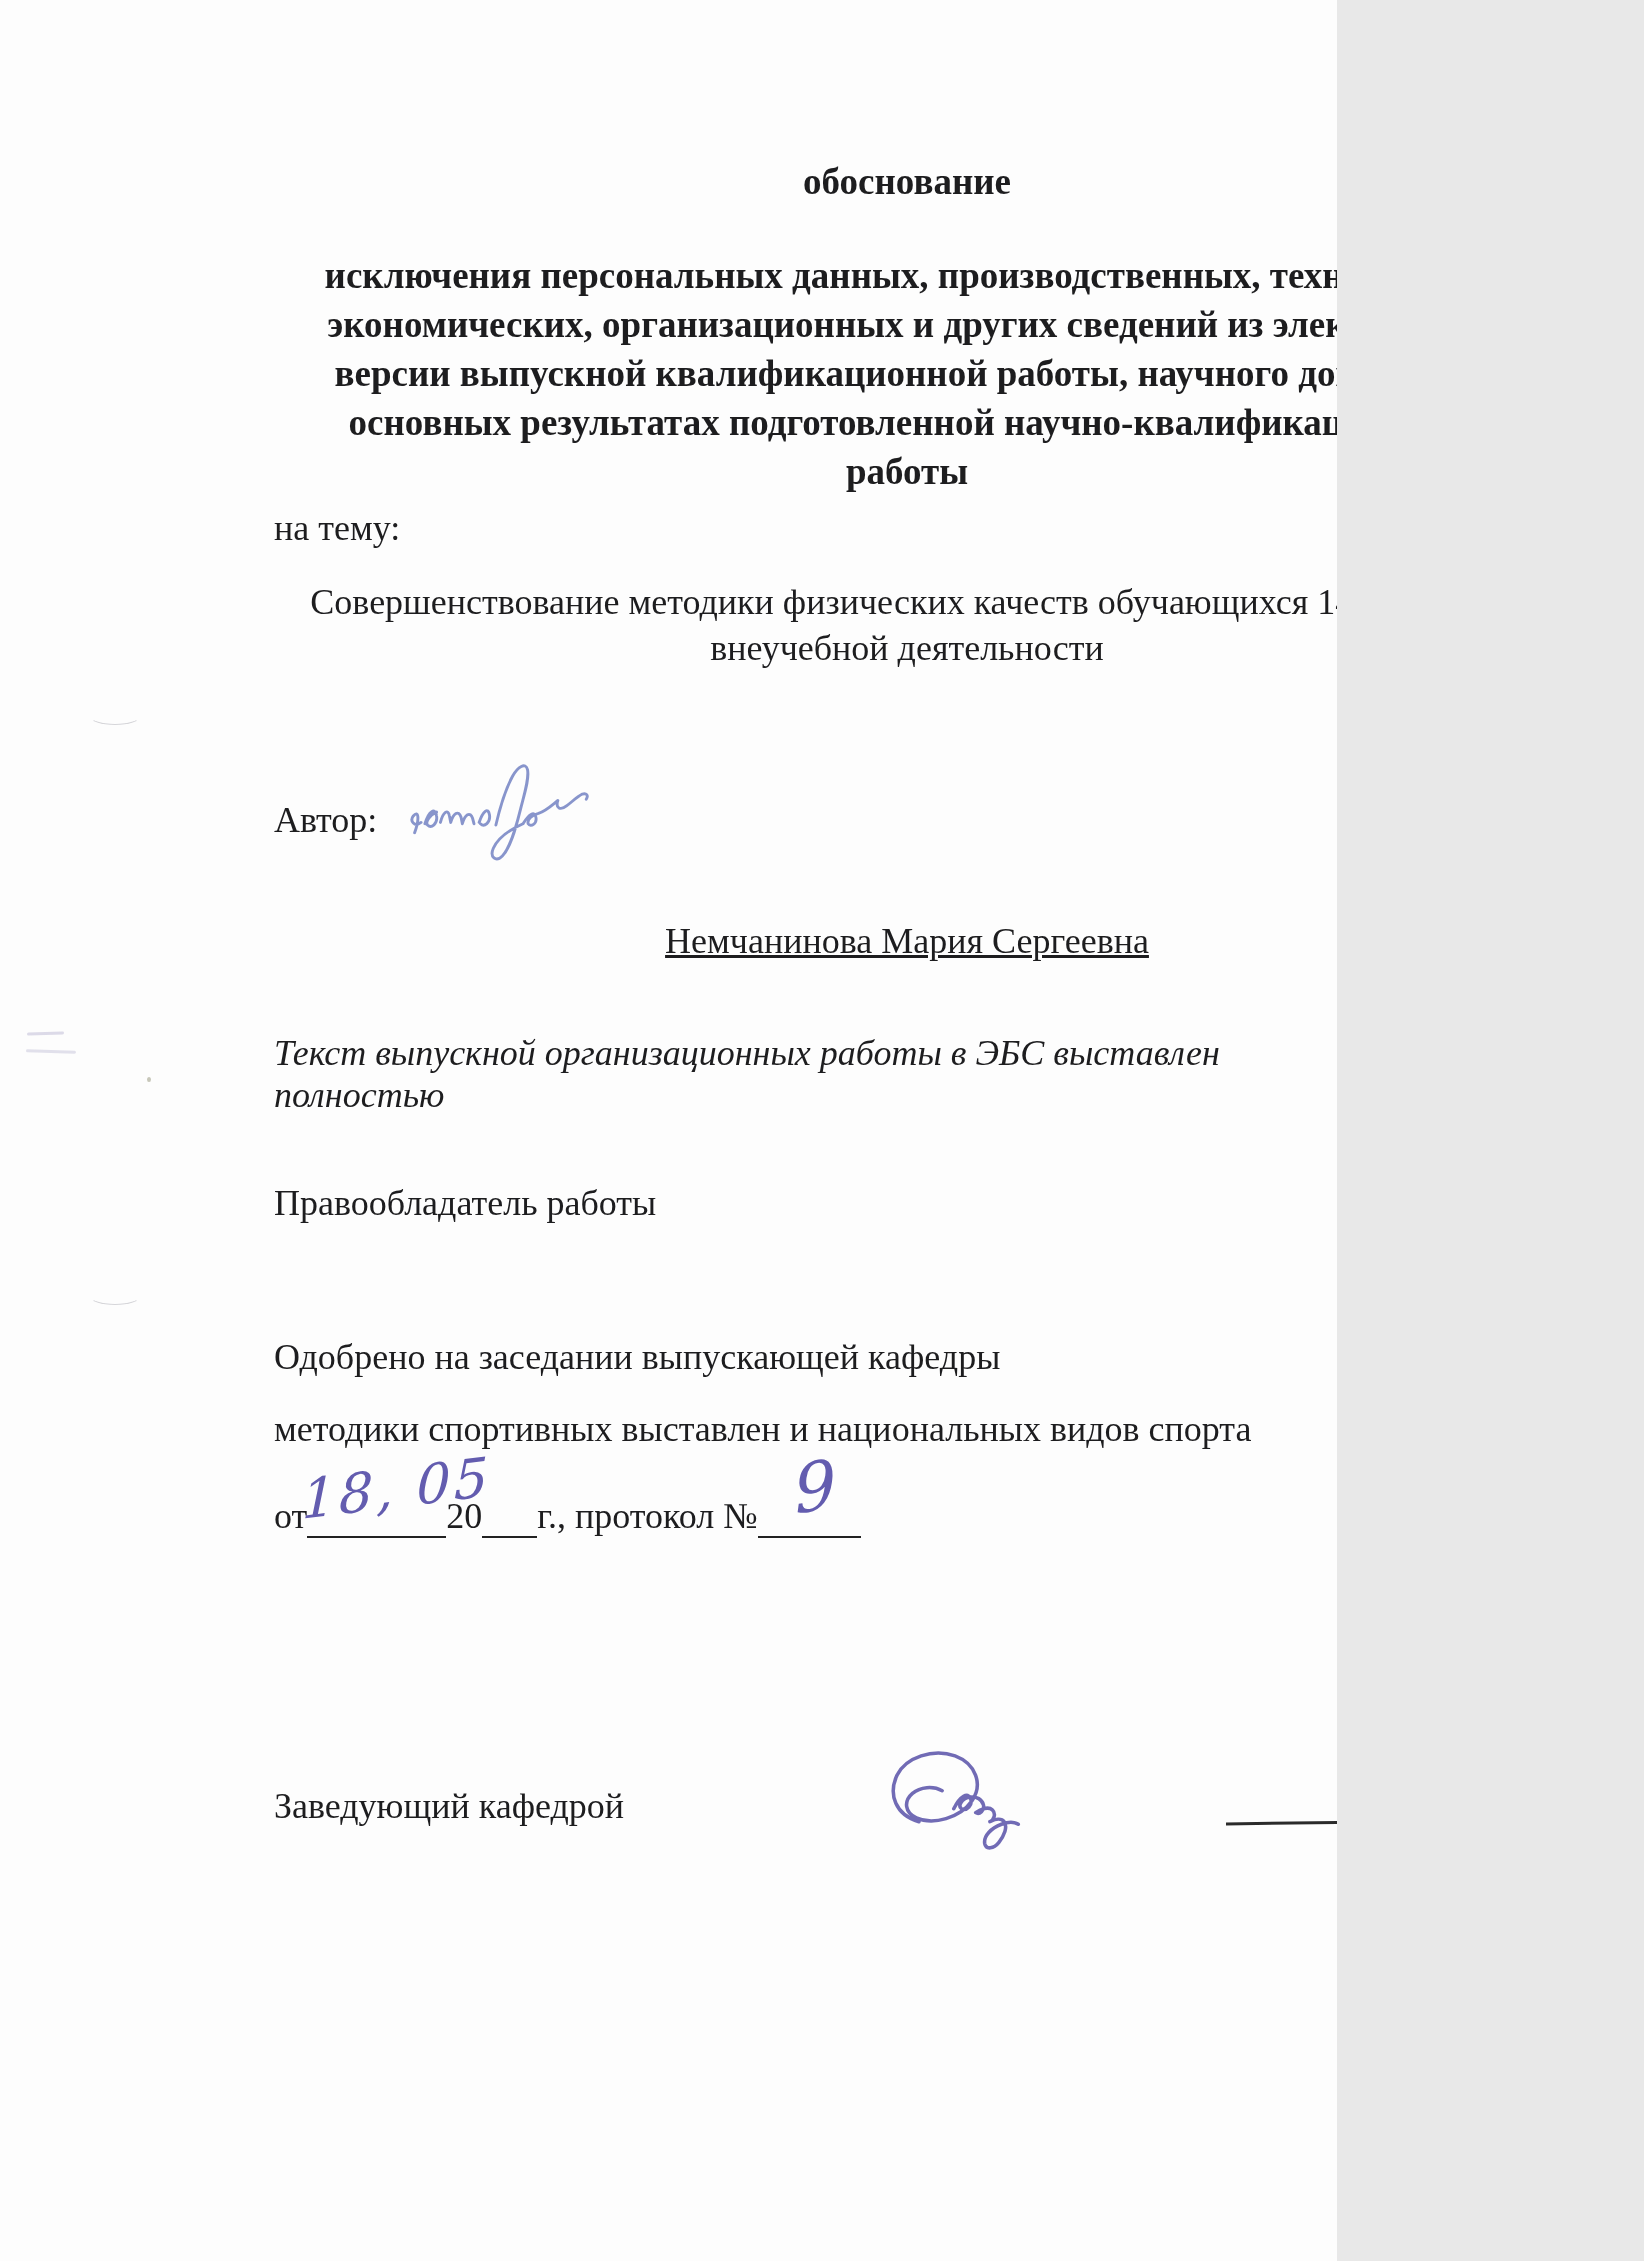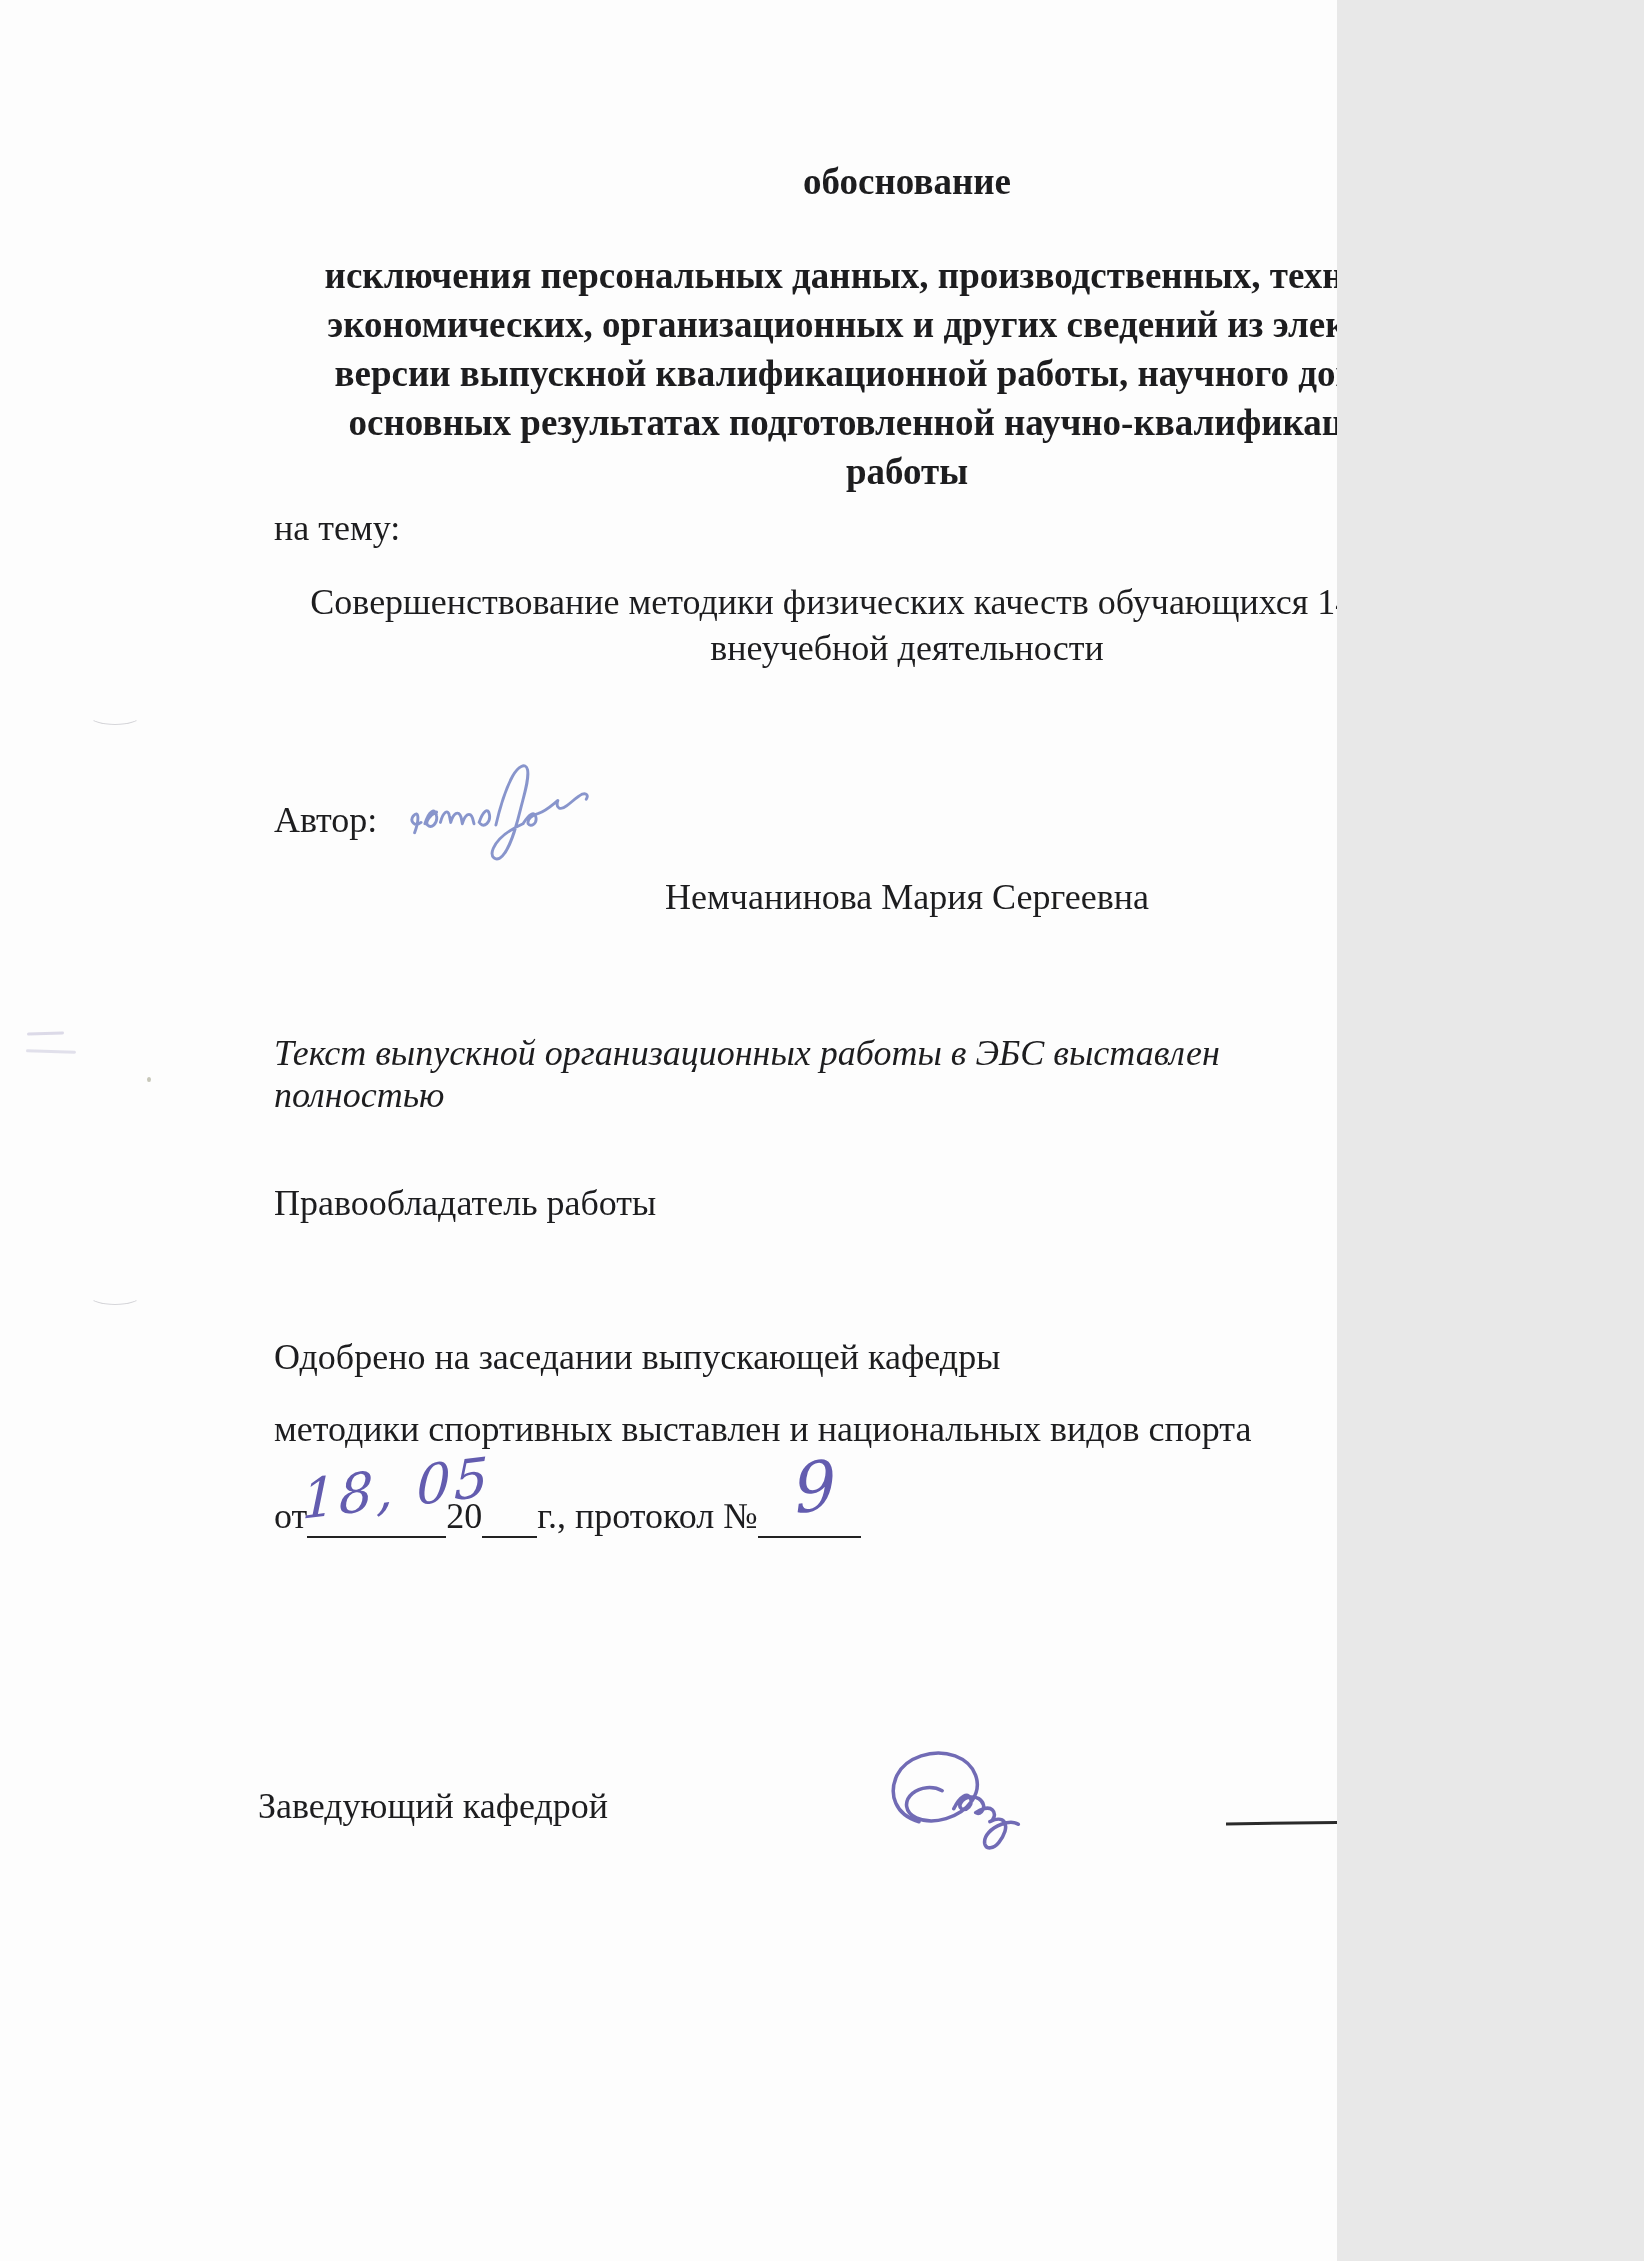--- a/index.html
+++ b/index.html
@@ -17,27 +17,27 @@
   .center{text-align:center;}
   .b{font-weight:bold;}
   .it{font-style:italic;}
   .pre{white-space:pre-line;}
 
   .t-title{top:160px;font-size:37px;}
   .t-para{top:227px;font-size:37px;line-height:49px;margin-top:24px;}
   .t-natemu{left:274px;top:507px;text-align:center;}
   .t-topic{top:579px;line-height:46px;}
   .t-author{left:274px;top:799px;}
-  .t-name{top:876px;}
+  .t-name{top:920px;text-decoration:underline;}
   .t-ebs{left:274px;top:1032px;}
   .t-rights{left:274px;top:1182px;}
   .t-approved{left:274px;top:1336px;}
   .t-dept{left:274px;top:1408px;}
   .t-proto{left:274px;top:1495px;}
-  .t-head{left:258px;top:1785px;}
+  .t-head{left:274px;top:1785px;}
 
   .blank{
     display:inline-block;
     border-bottom:2.6px solid #222;
     height:1em;
     vertical-align:-10.3px;
   }
 
   .hw{
     position:absolute;

